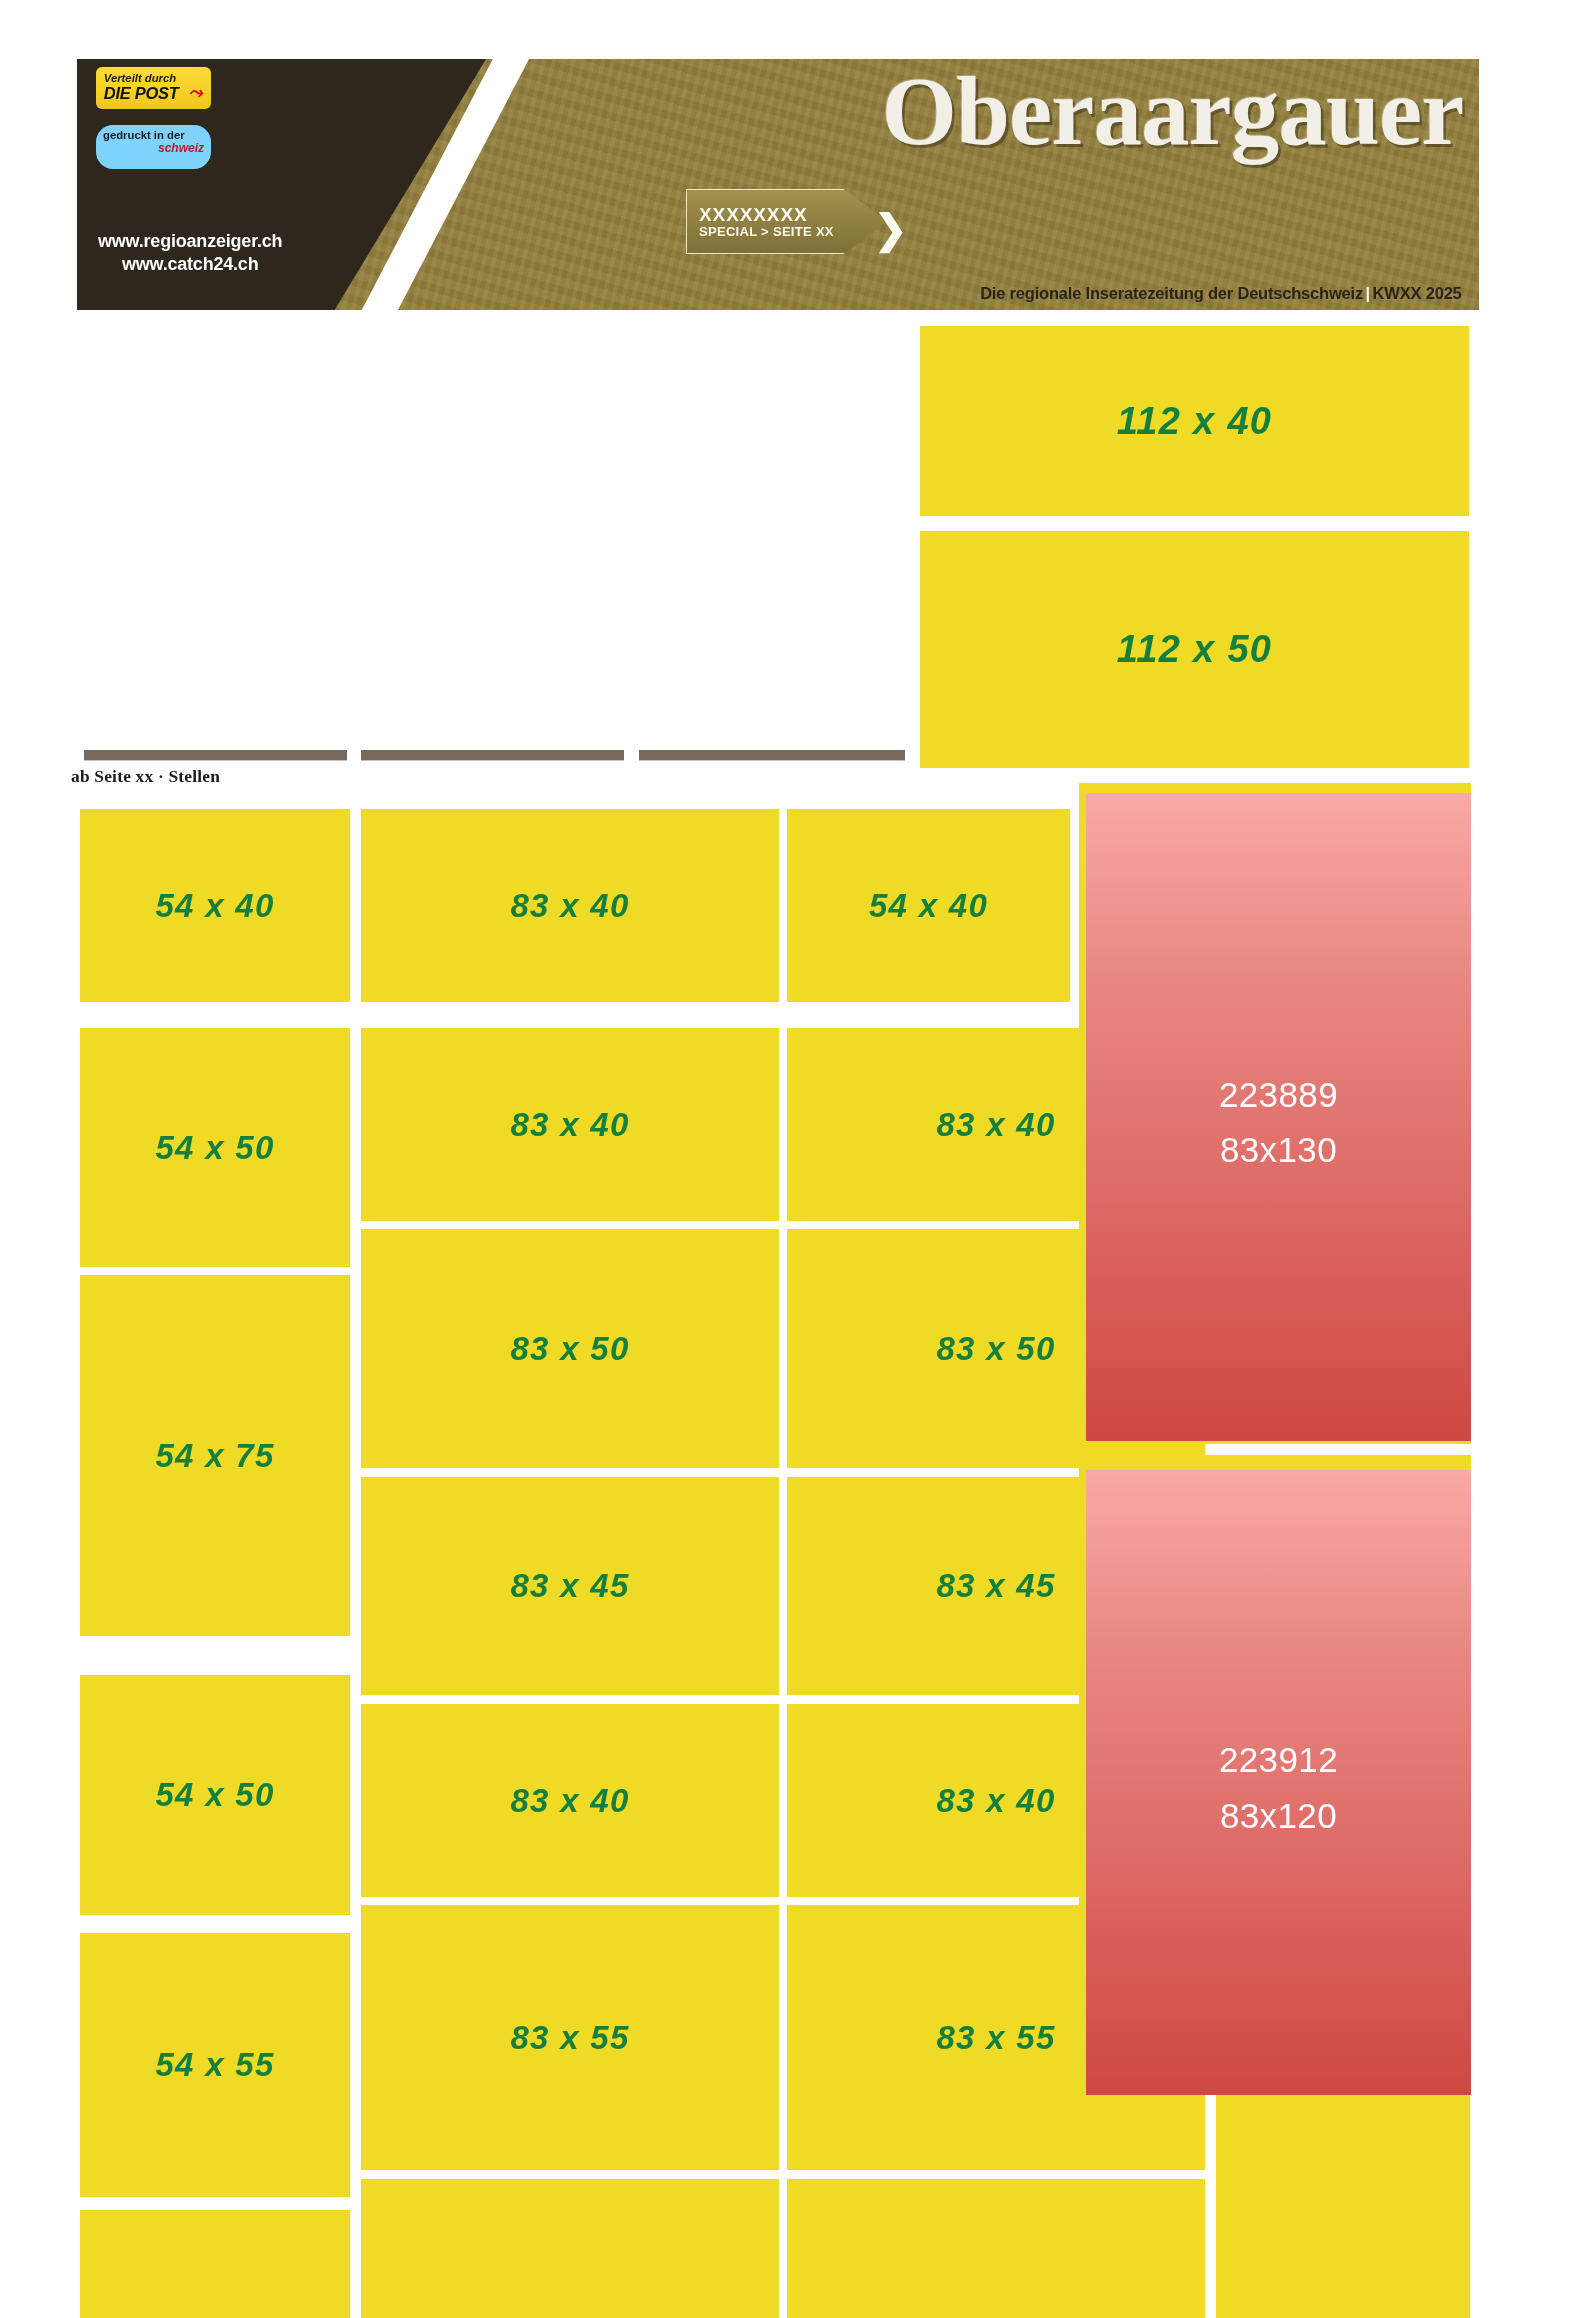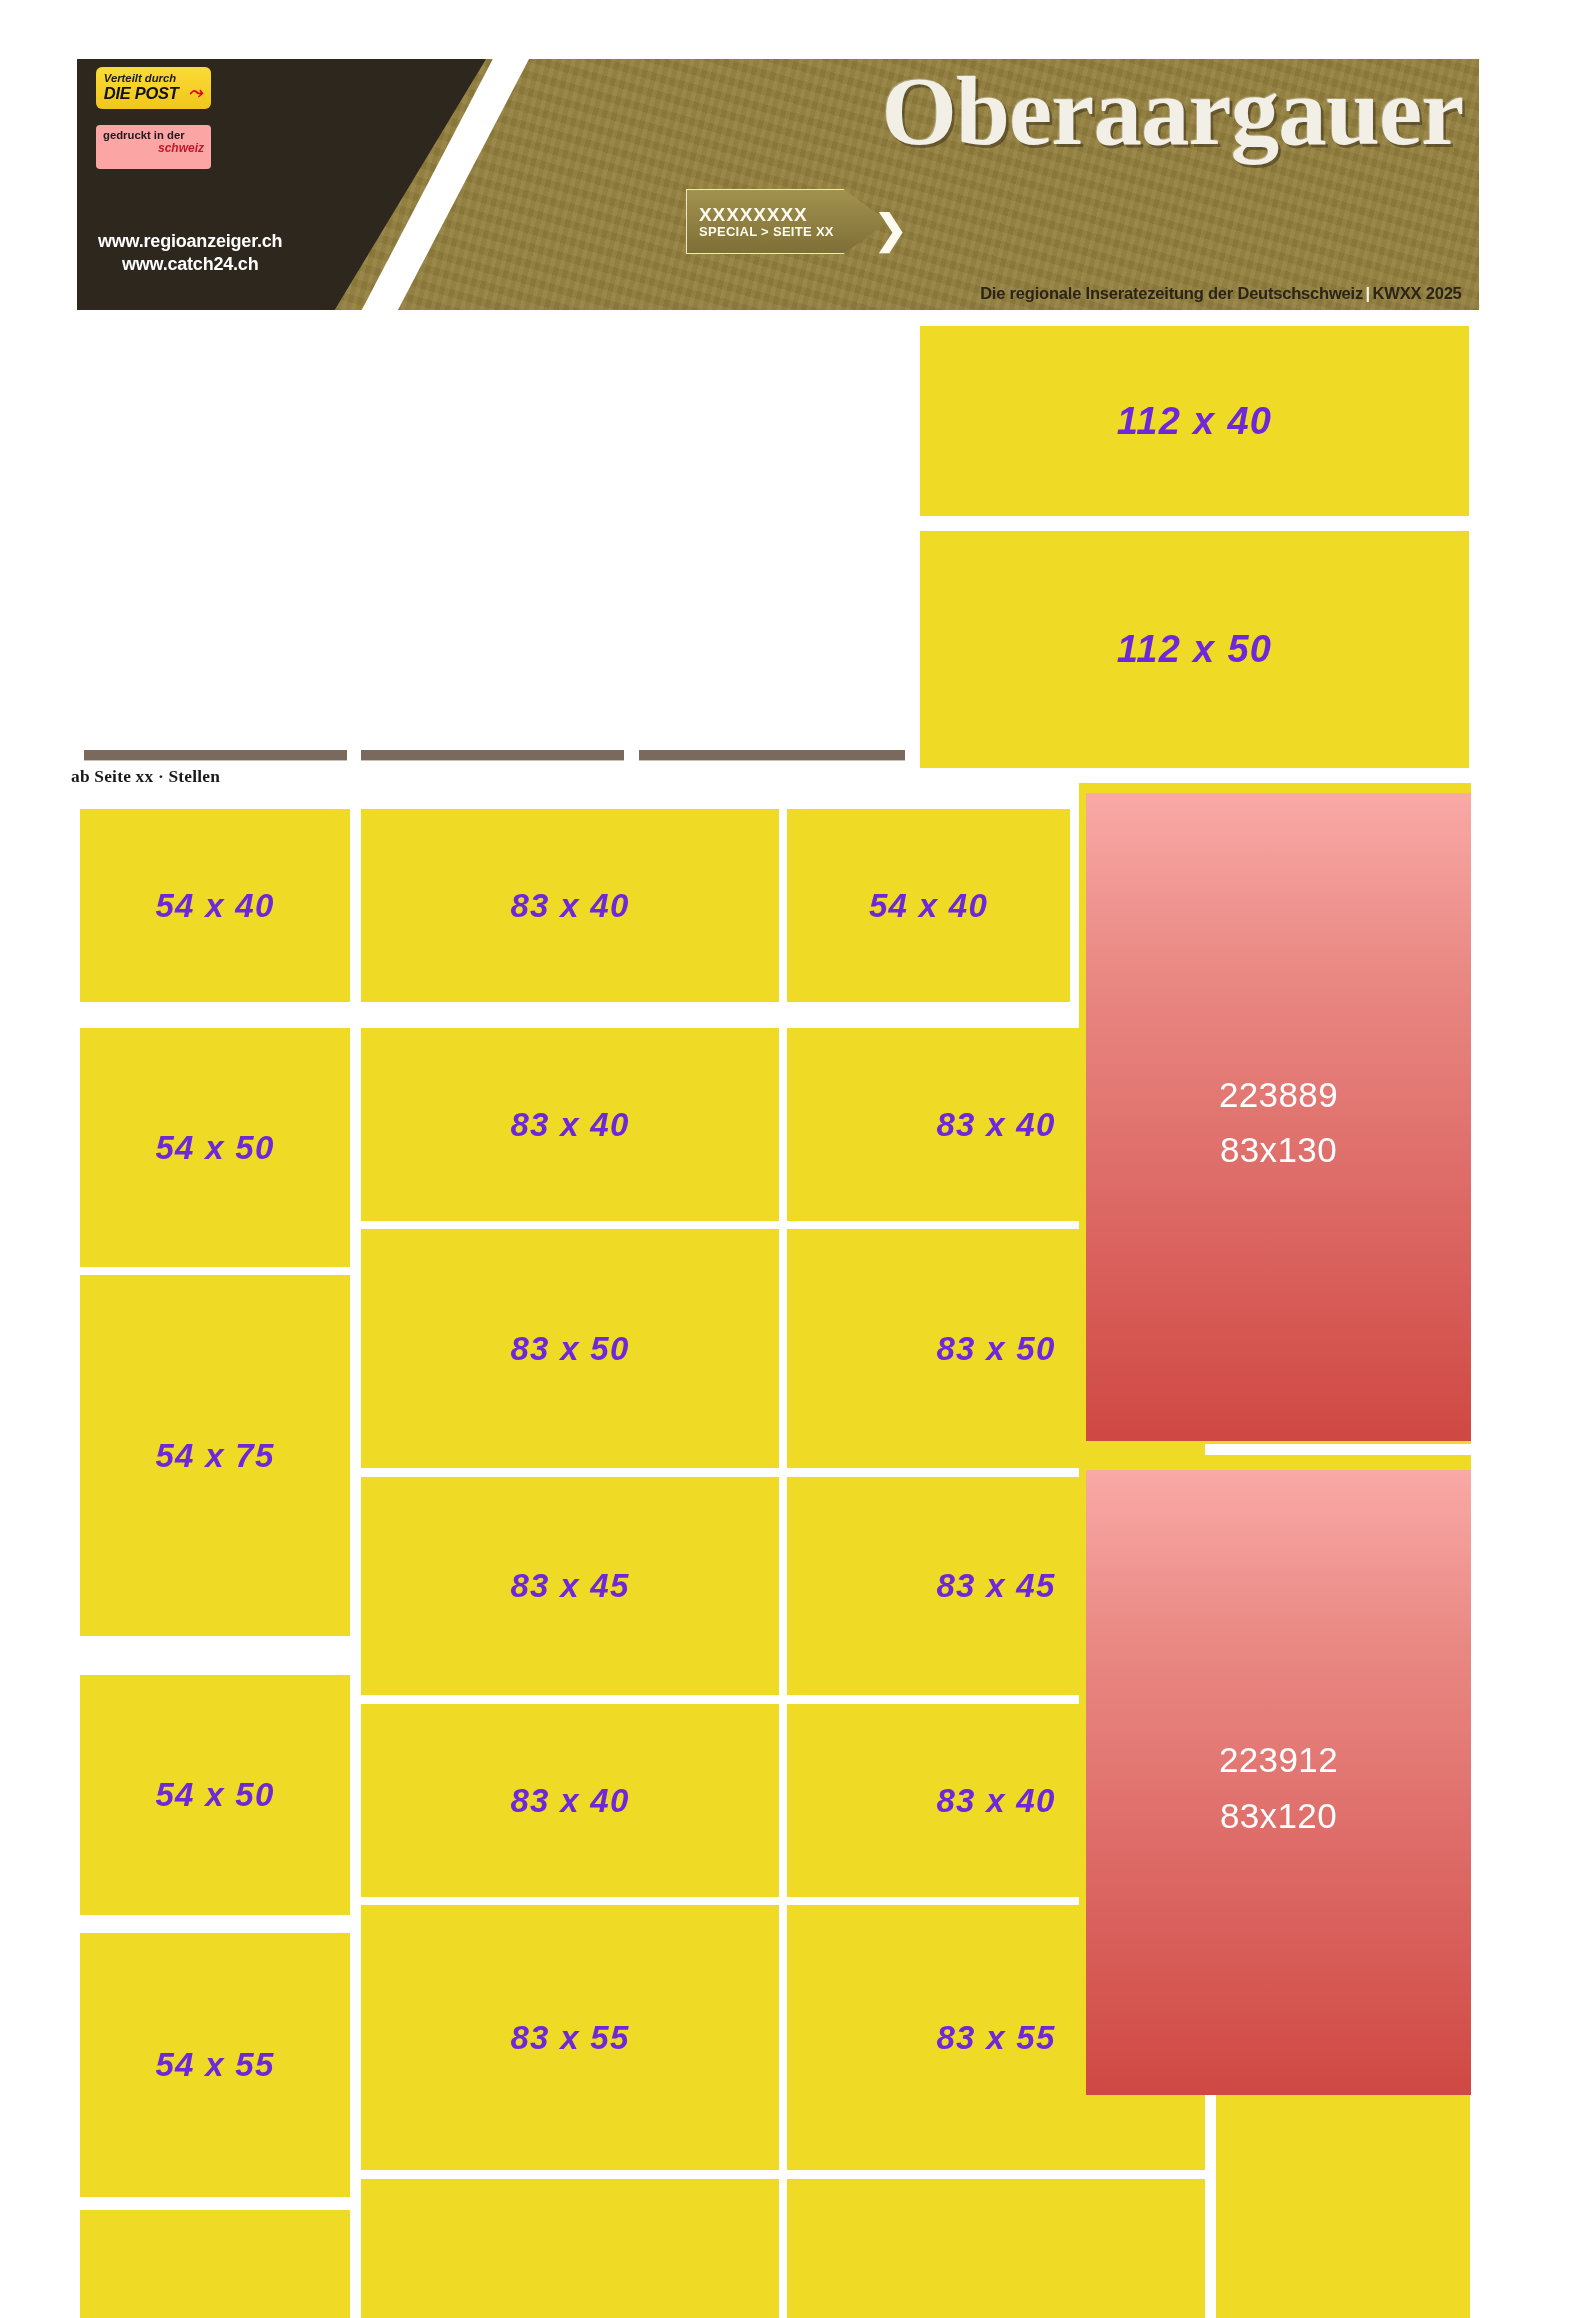--- a/index.html
+++ b/index.html
@@ -39,21 +39,21 @@
   .post-badge{
     position:absolute;left:19px;top:8px;width:115px;height:42px;border-radius:6px;
     background:linear-gradient(180deg,#fbdb35,#f0c61c);
     z-index:4;display:flex;flex-direction:column;justify-content:center;
     padding:0 7.8px;box-sizing:border-box;
   }
   .post-badge .l1{font-size:11.3px;font-weight:700;color:#1b1b1b;font-style:italic;line-height:1.05;}
   .post-badge .l2{font-size:16.5px;font-weight:700;font-style:italic;color:#111;line-height:1.05;letter-spacing:-0.3px;}
   .post-badge .arrow{position:absolute;right:7px;bottom:6px;color:#e2001a;font-size:17.4px;font-weight:700;transform:skewX(-12deg);}
   .swiss-badge{
-    position:absolute;left:19px;top:66px;width:115px;height:44px;border-radius:4px;background:#fca5a5;
+    position:absolute;left:19px;top:66px;width:115px;height:44px;border-radius:17px;background:#7dd3fc;
     z-index:4;padding:4.4px 7px;box-sizing:border-box;
   }
   .swiss-badge .s1{font-size:11.3px;font-weight:600;color:#1c1c1c;line-height:1.15;}
   .swiss-badge .s2{font-size:12px;font-weight:700;font-style:italic;color:#c3172b;text-align:right;line-height:1.1;}
   .mh-urls{position:absolute;left:21px;top:171px;z-index:4;}
   .mh-urls div{
     color:#ffffff;font-size:18px;font-weight:700;line-height:1.28;letter-spacing:-0.2px;text-align:center;
   }
 
   .mh-title{position:absolute;right:15.7px;top:5.2px;z-index:4;text-align:right;width:1009px;}
@@ -93,21 +93,21 @@
     font-family:"Liberation Serif",serif;font-weight:700;font-size:17.4px;color:#1a1a1a;
     letter-spacing:0.2px;white-space:nowrap;
   }
 
   
   .adbox{
     position:absolute;background:#efdb26;display:flex;align-items:center;justify-content:center;
     box-sizing:border-box;
   }
   .adbox span{
-    font-size:33px;font-weight:700;font-style:italic;color:#6d28d9;letter-spacing:1.3px;
+    font-size:33px;font-weight:700;font-style:italic;color:#15803d;letter-spacing:1.3px;
     text-shadow:0 0 1.7px #efdb26,0.9px 0.9px 0 #efdb26;white-space:nowrap;
   }
   .adbox.big span{font-size:38px;}
 
   .redbox{
     position:absolute;box-sizing:border-box;
     background:linear-gradient(180deg,#f9a9a6 0%,#e98883 28%,#dd6a66 62%,#cf4843 100%);
     display:flex;flex-direction:column;align-items:center;justify-content:center;
     z-index:9;
   }

